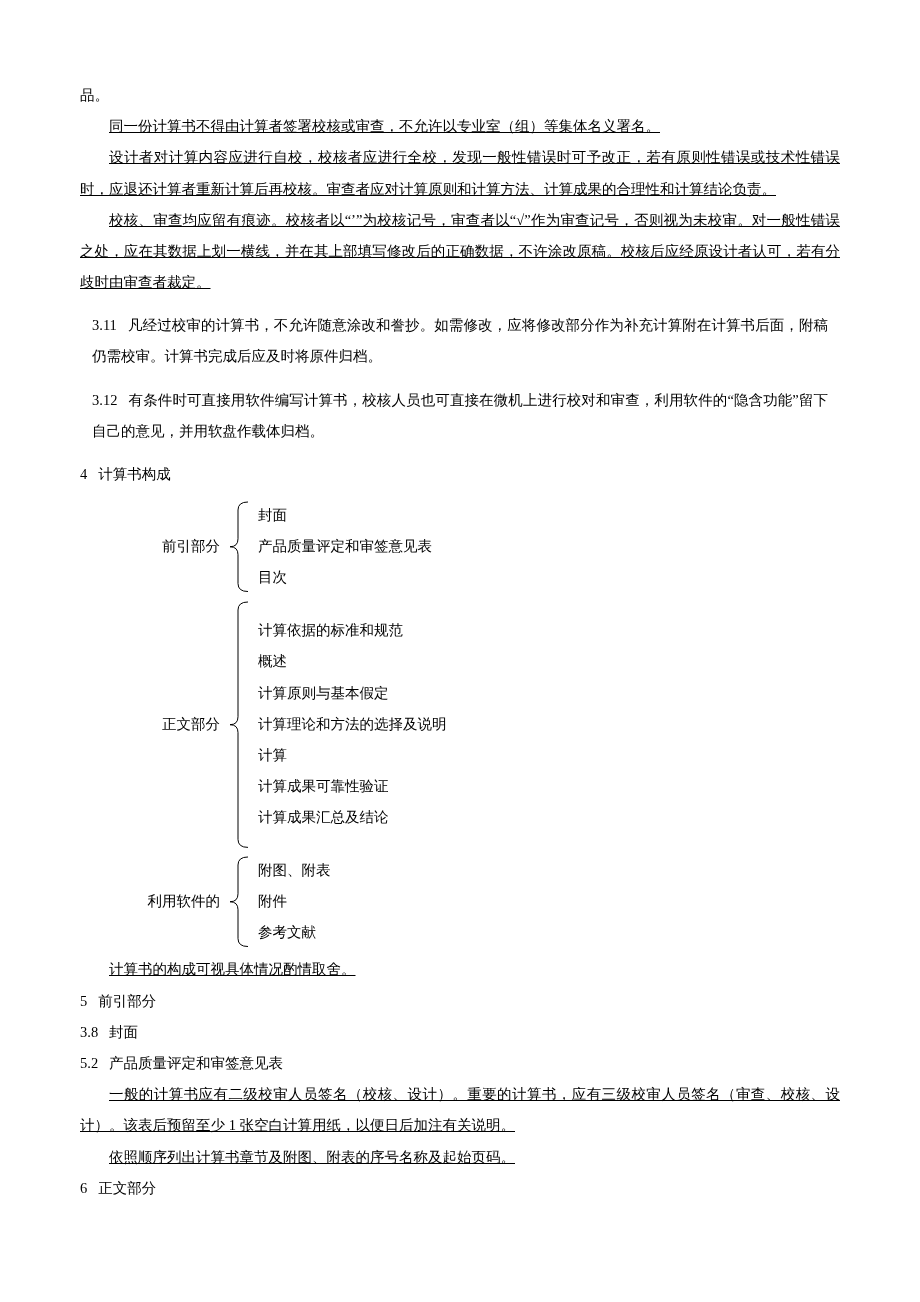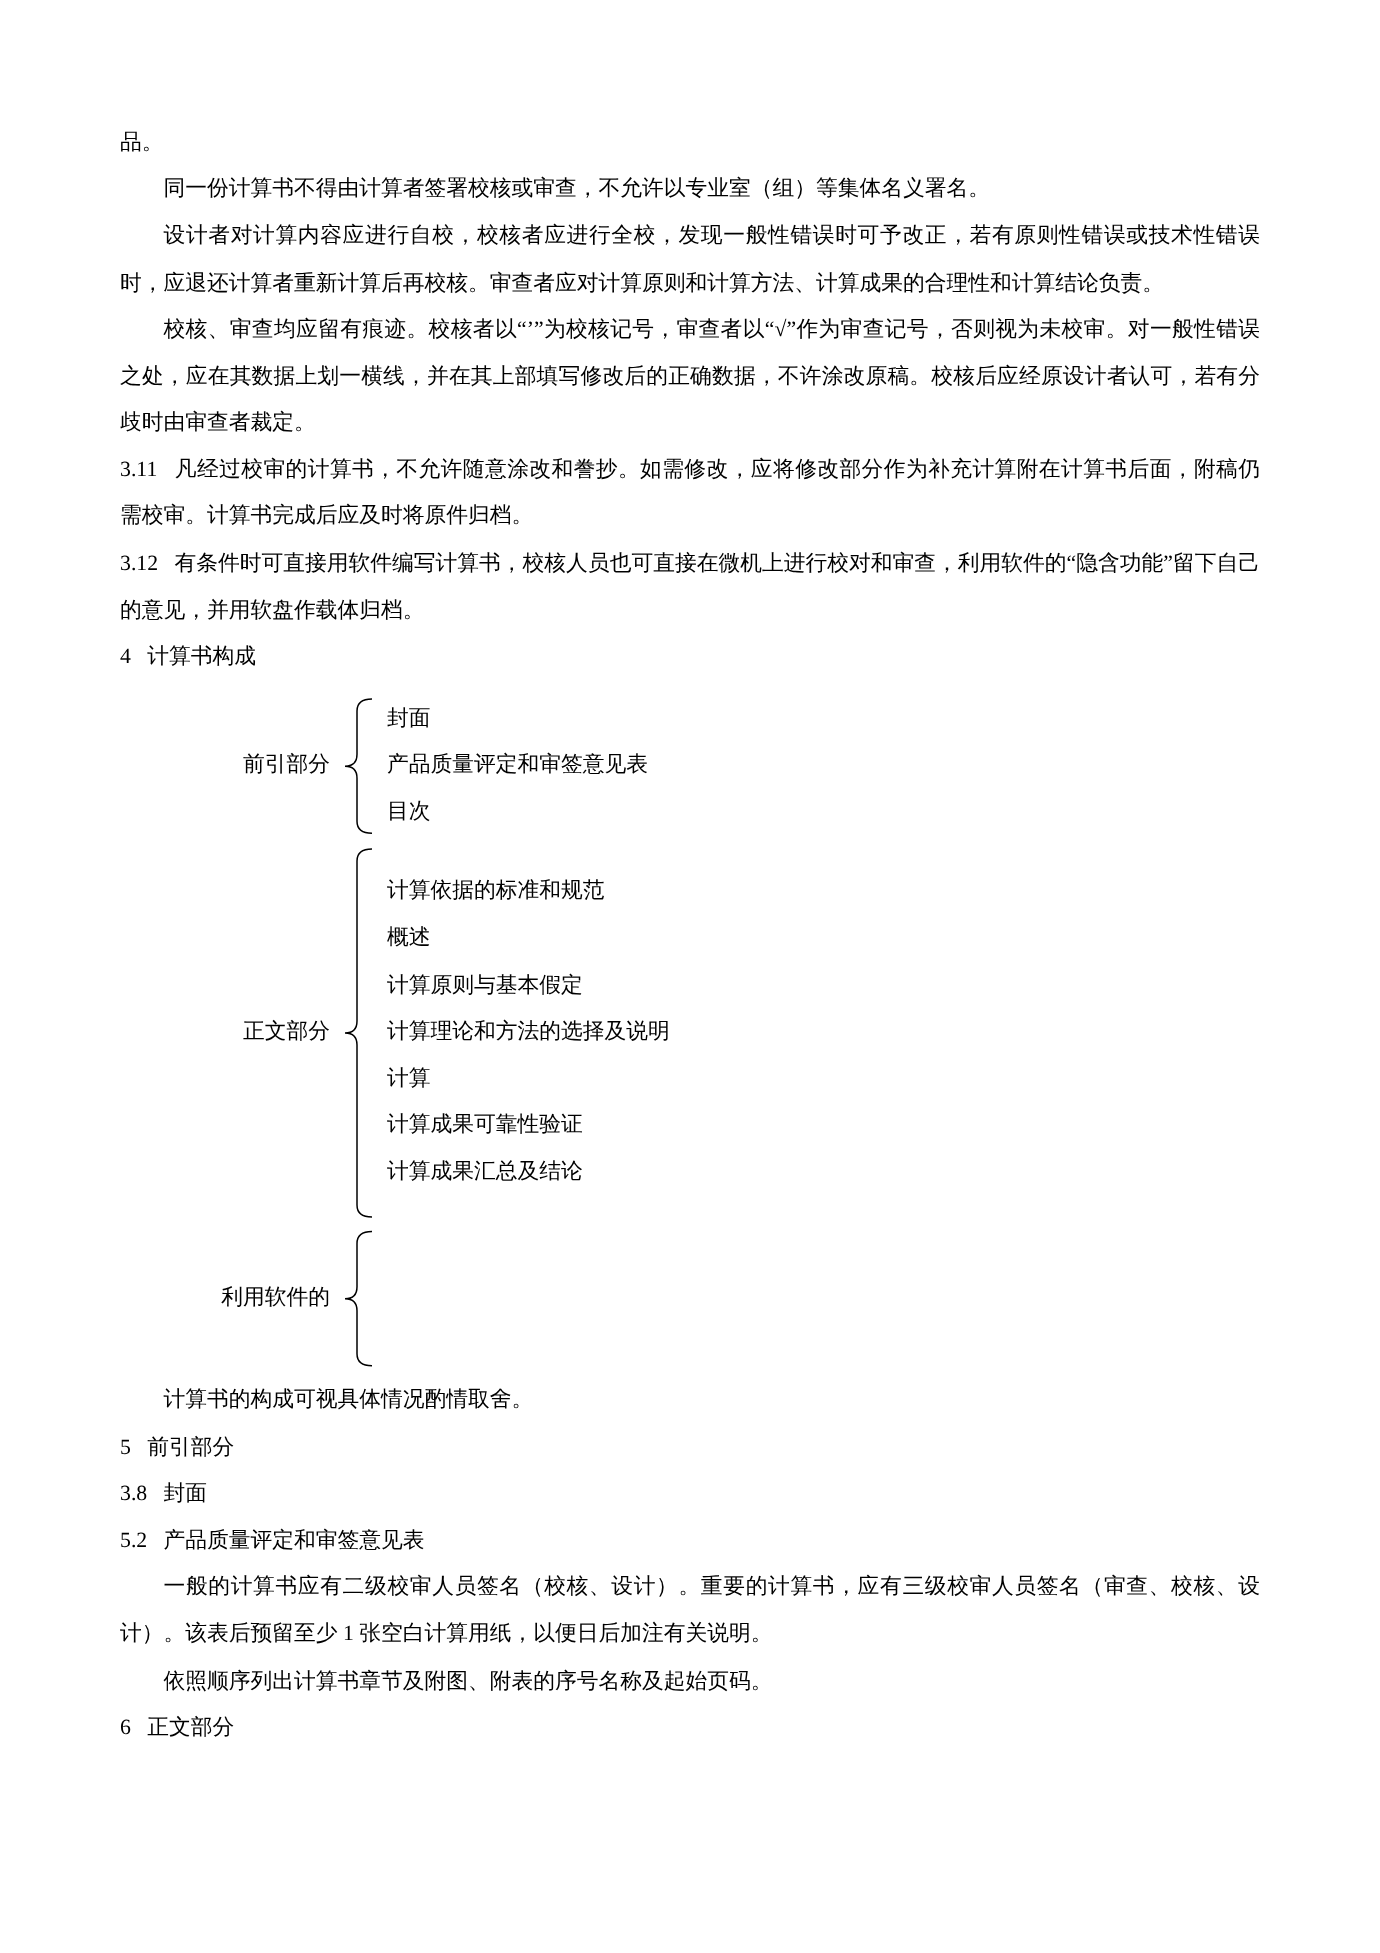--- a/index.html
+++ b/index.html
@@ -16,27 +16,28 @@
     min-height: 1302px;
     padding: 80px 80px 60px 80px;
     box-sizing: border-box;
   }
   .para {
     text-align: justify;
     margin: 0;
   }
   .indent {
     text-indent: 2em;
+    text-decoration: underline;
   }
   .no-indent {
     text-indent: 0;
   }
   .num-line {
     text-indent: 0;
-    margin: 0;
+    margin: 12px;
   }
   .section-title {
     text-indent: 0;
     margin: 0;
   }
   
   .diagram {
     margin: 10px 0 6px 60px;
   }
   .brace-row {
@@ -129,20 +130,25 @@
         </div>
       </div>
       <div class="brace-row">
         <div class="brace-label">利用软件的</div>
         <div class="brace-body">
           <div class="brace-shape">
             <svg class="brace-svg" width="22" height="93.52499999999999" viewBox="0 0 22 93.52499999999999">
               <path d="M 20 2 Q 10 2 10 10 L 10 38.762499999999996 Q 10 46.762499999999996 2 46.762499999999996 Q 10 46.762499999999996 10 54.762499999999996 L 10 83.52499999999999 Q 10 91.52499999999999 20 91.52499999999999" fill="none" stroke="#000" stroke-width="1"></path>
             </svg>
           </div>
+          <div class="brace-items">
+            <div>附图、附表</div>
+            <div>附件</div>
+            <div>参考文献</div>
+          </div>
         </div>
       </div>
     </div>
 
   <p class="para indent">计算书的构成可视具体情况酌情取舍。</p>
 
   <p class="para section-title">
     <span>5</span>&nbsp;&nbsp;&nbsp;<span>前引部分</span>
   </p>
 

